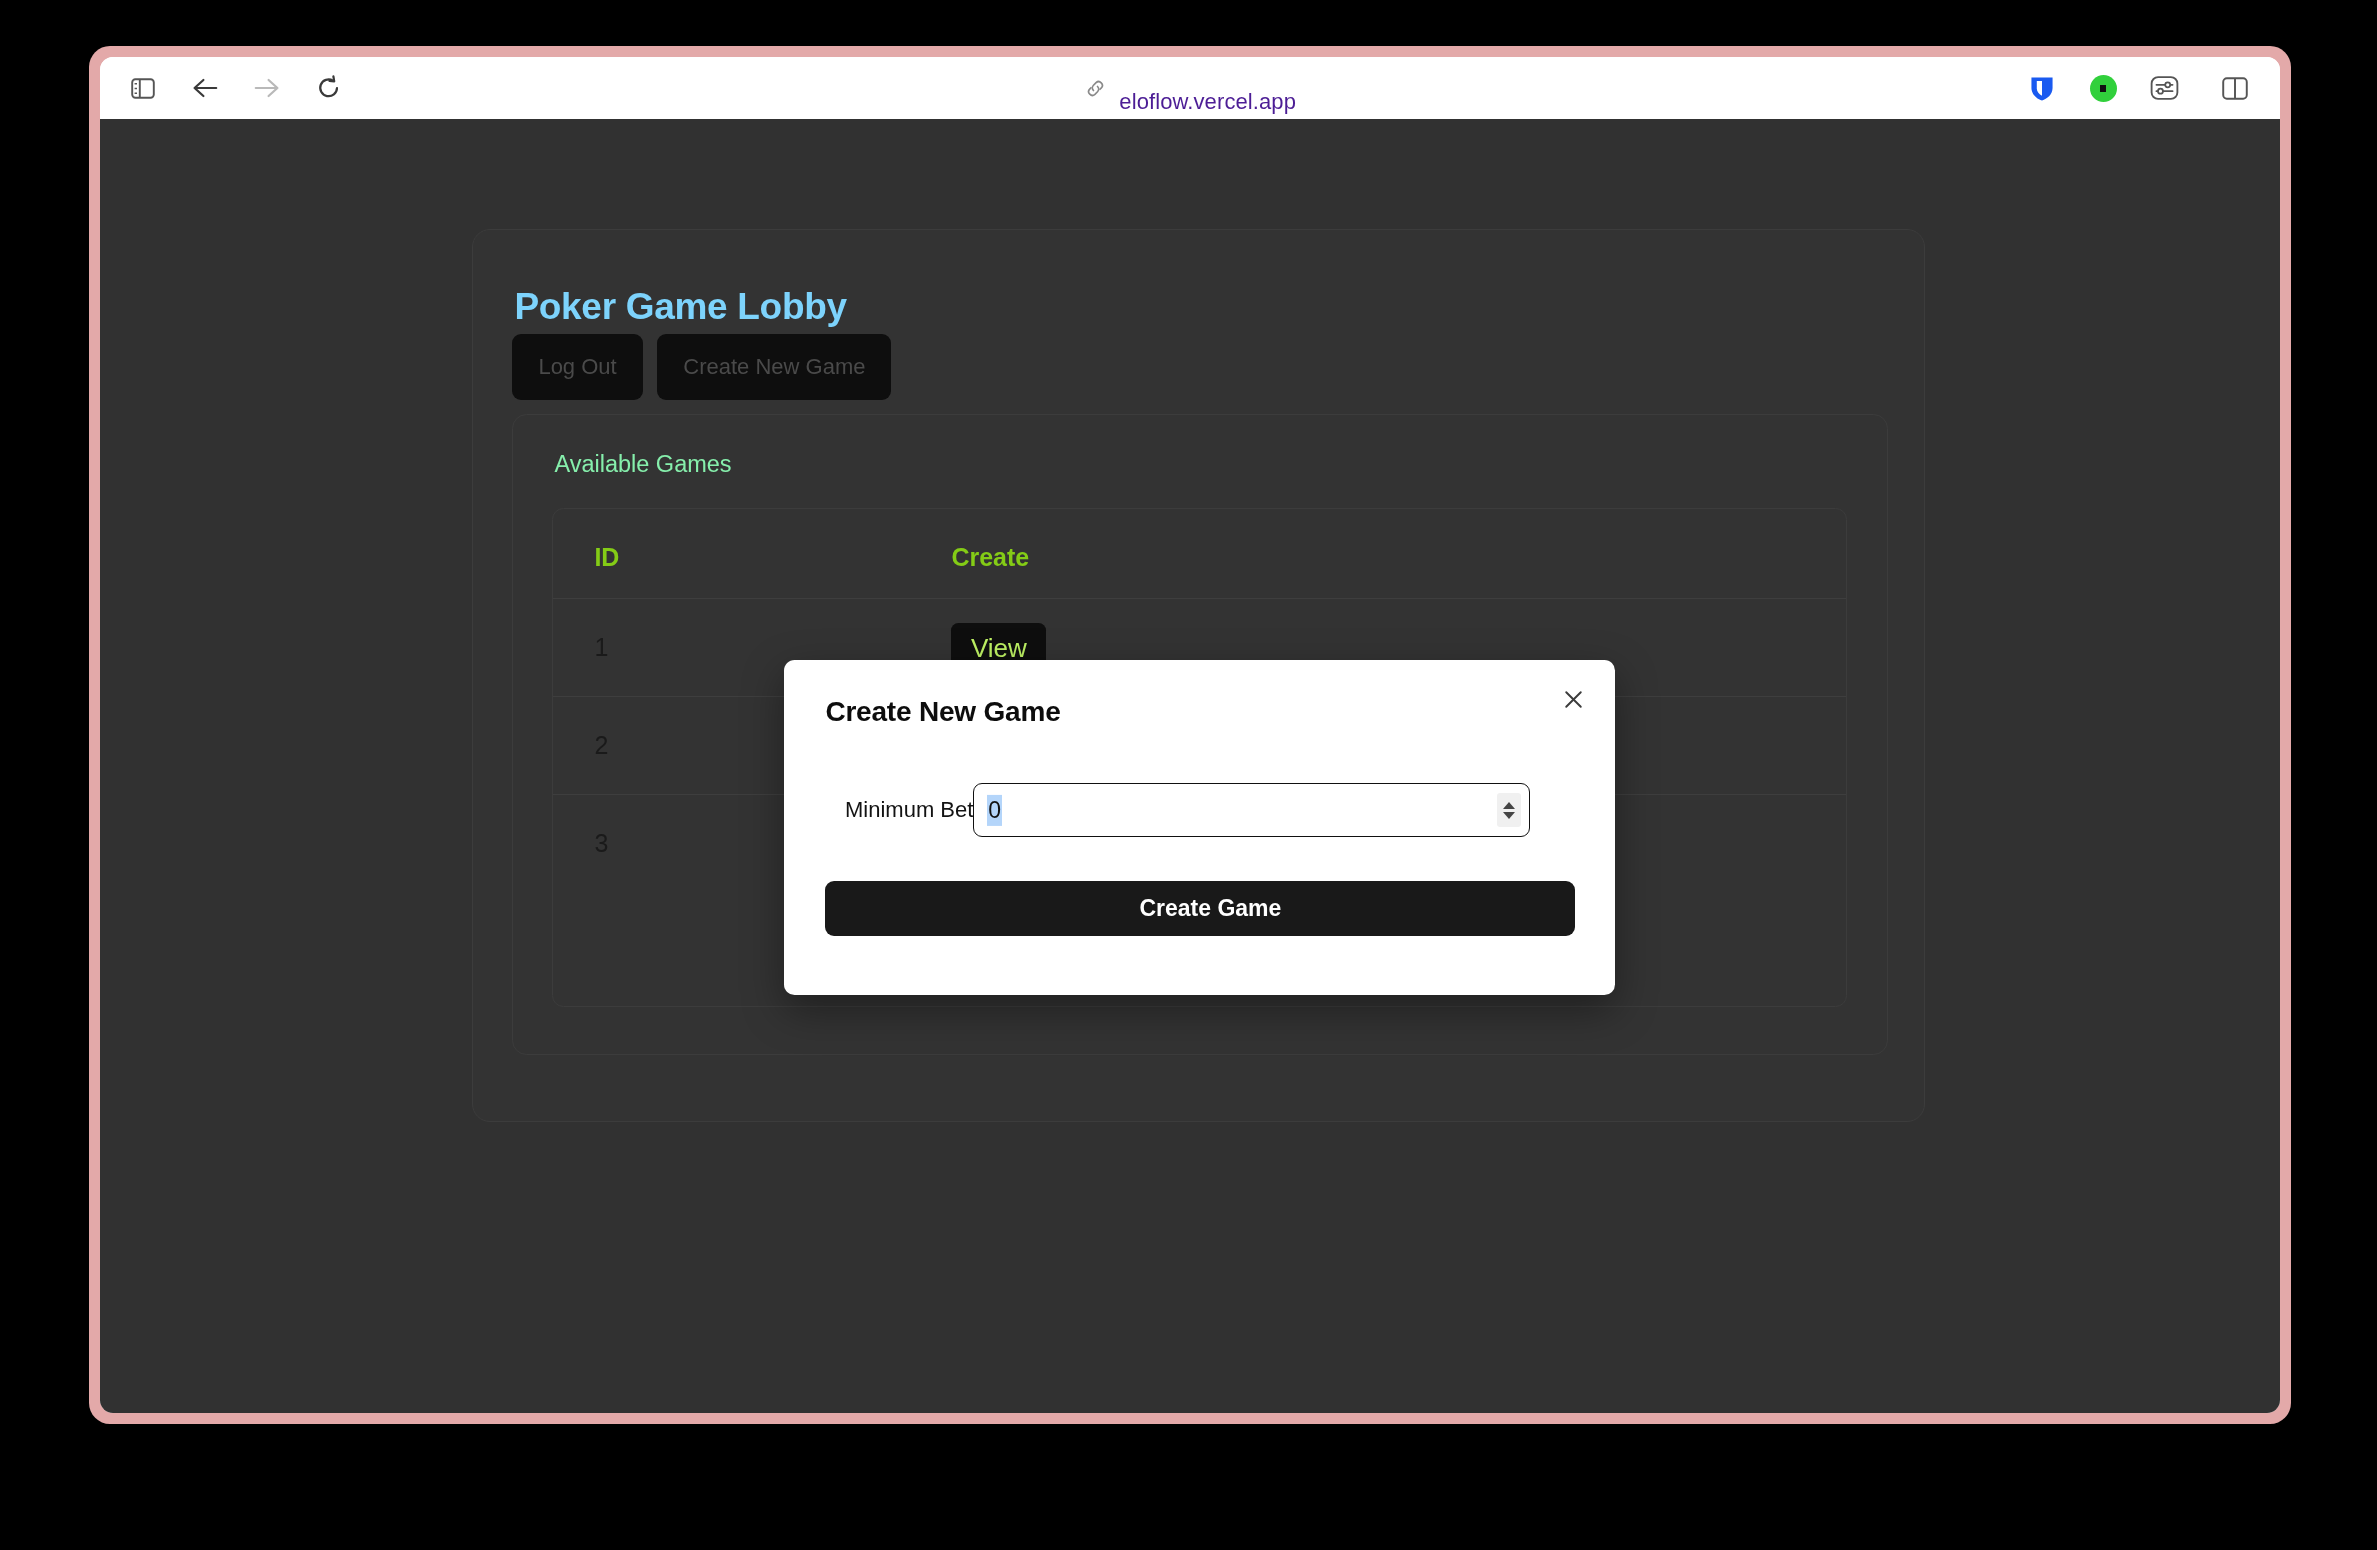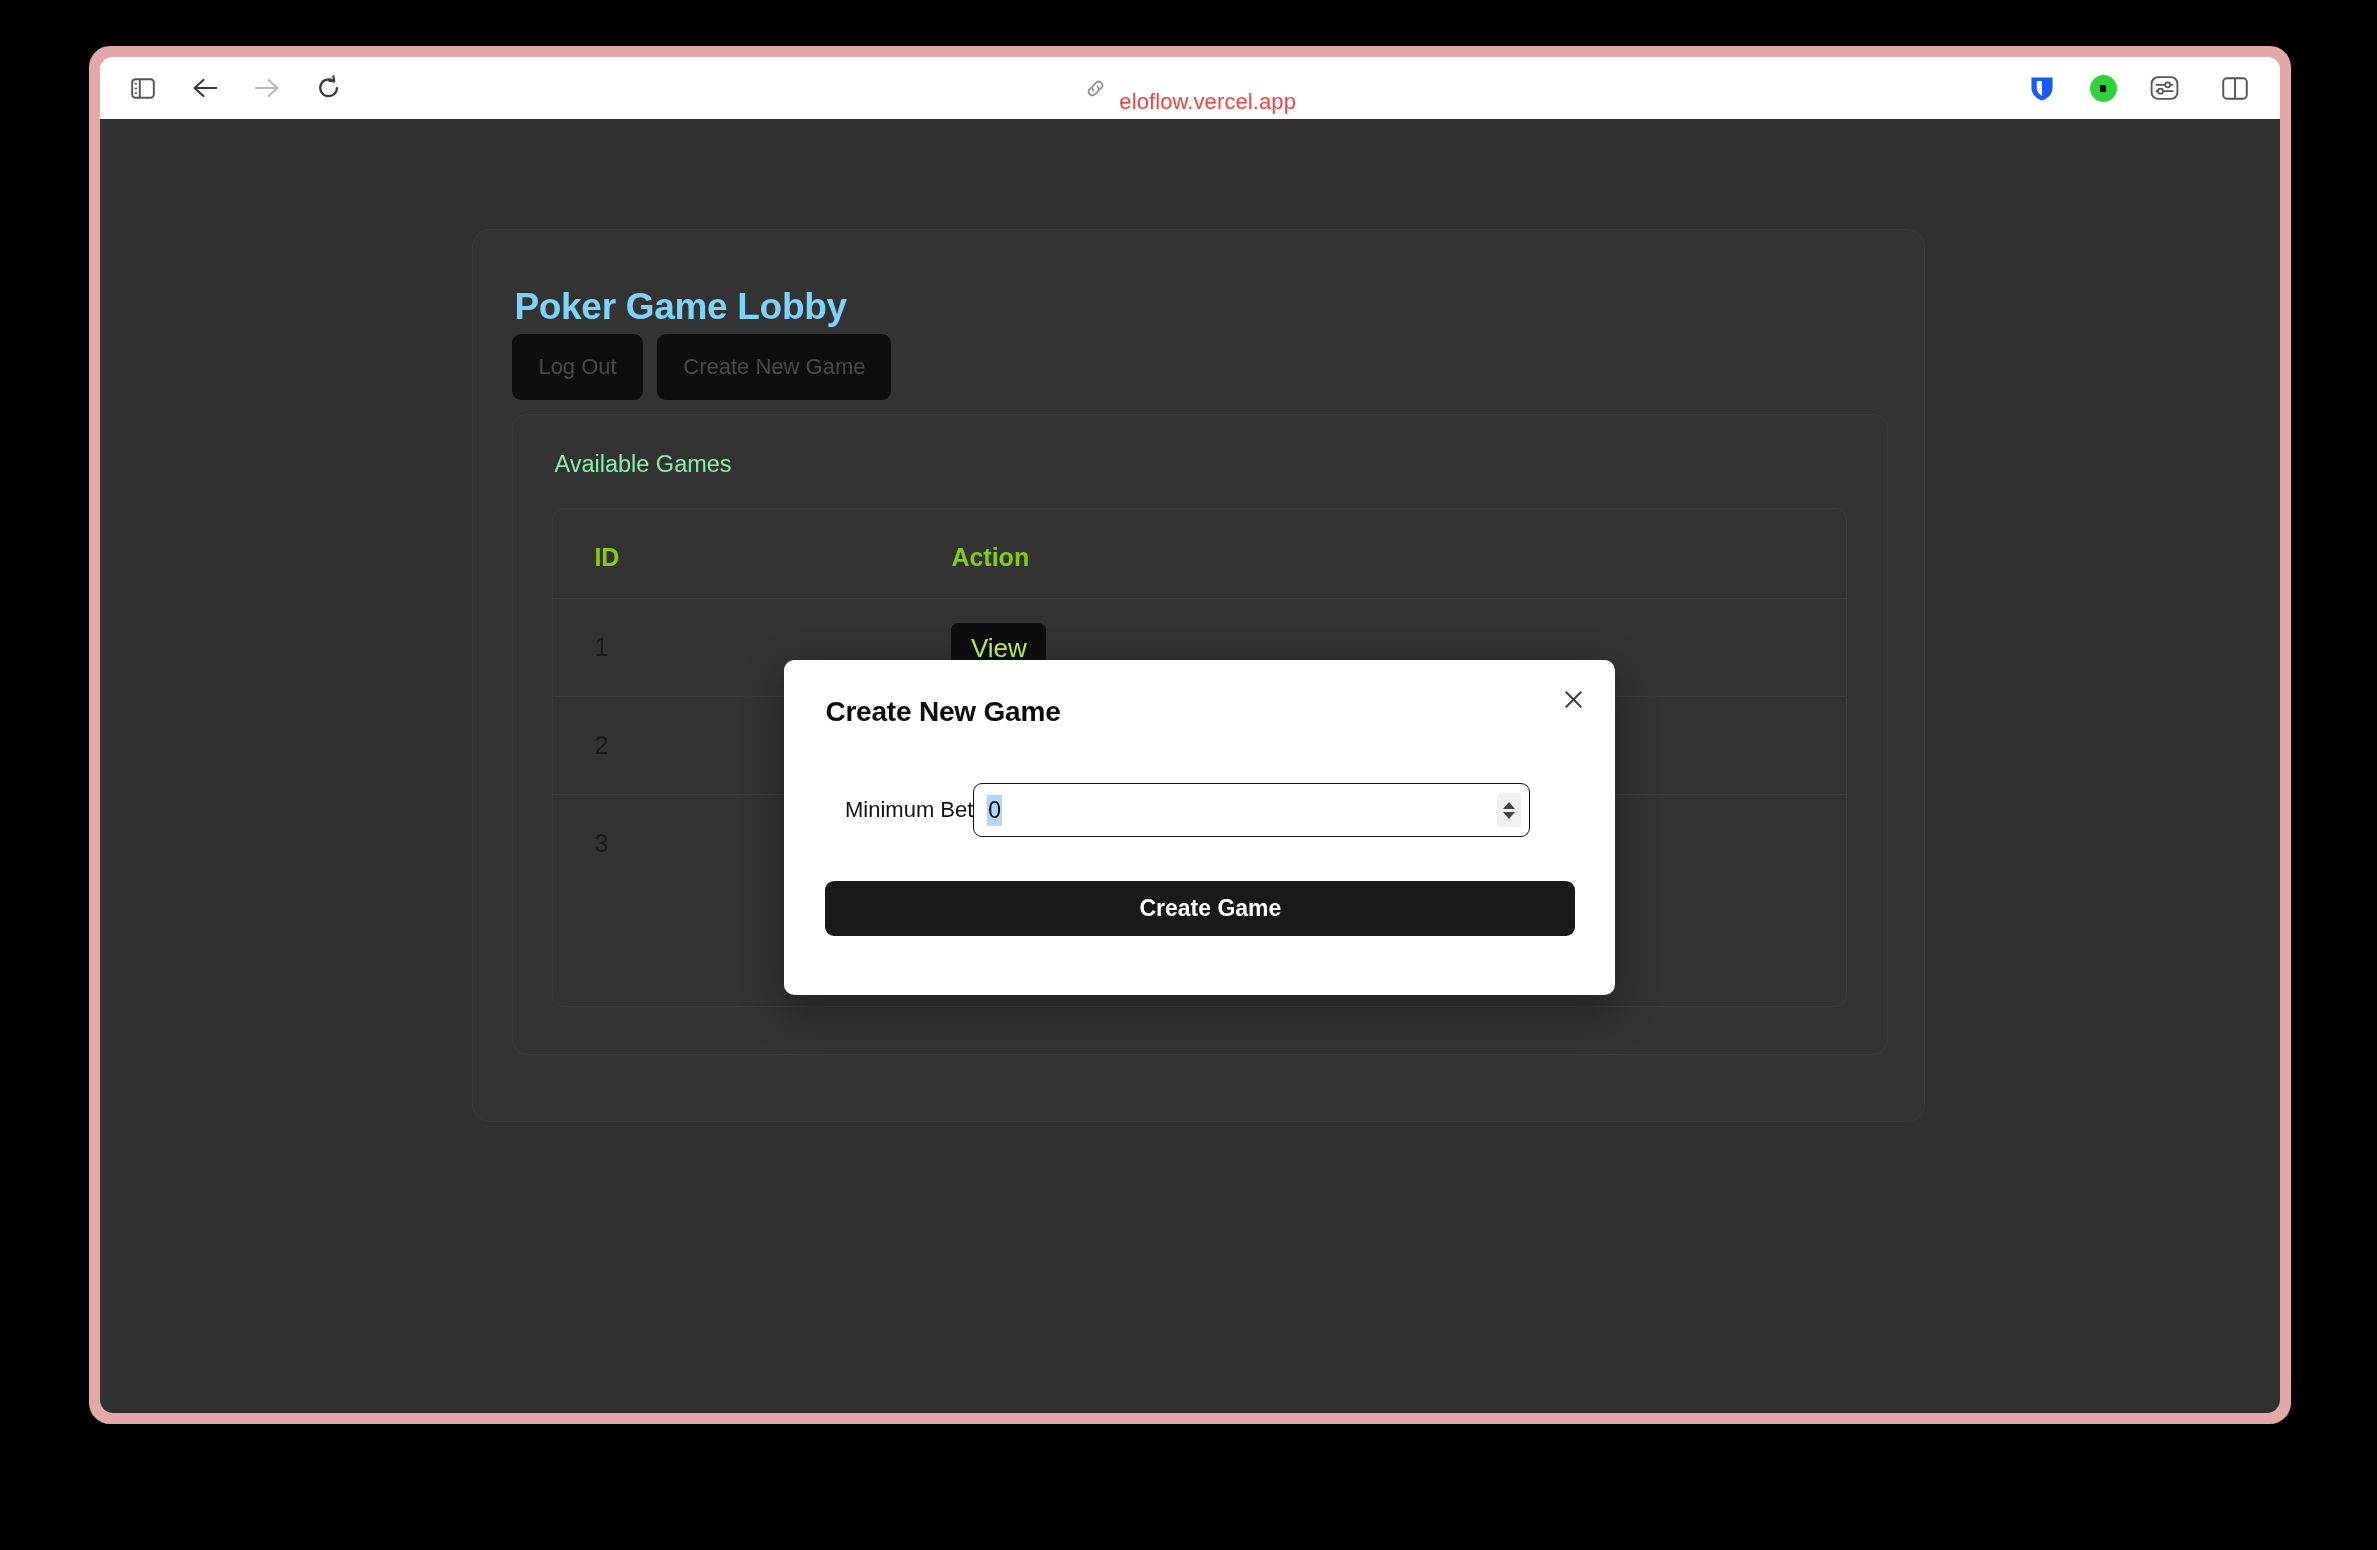--- a/index.html
+++ b/index.html
@@ -45,21 +45,21 @@
   #url-center {
     position: absolute;
     left: 0; right: 0;
     display: flex; align-items: center; justify-content: center;
     gap: 11.4px;
     pointer-events: none;
   }
   #url-center > * { pointer-events: auto; }
   #url-text {
     font-size: 22px;
-    color: #ef4444;
+    color: #4c1d95;
     letter-spacing: 0.1px;
     margin-top: 27px;
   }
   #nav-right {
     position: absolute;
     right: 23px;
     display: flex; align-items: center; gap: 26px;
   }
   #green-dot {
     width: 27px; height: 27px;
@@ -354,21 +354,21 @@
         </div>
 
         <div id="games-card">
           <h2 id="games-card-title">Available Games</h2>
 
           <div id="table-card">
             <table id="games-table">
               <thead>
                 <tr>
                   <th class="col-id">ID</th>
-                  <th class="col-act">Action</th>
+                  <th class="col-act">Create</th>
                 </tr>
               </thead>
               <tbody>
                 <tr>
                   <td class="col-id">1</td>
                   <td class="col-act">
                     <button class="view-btn">View</button>
                   </td>
                 </tr>
                 <tr>

